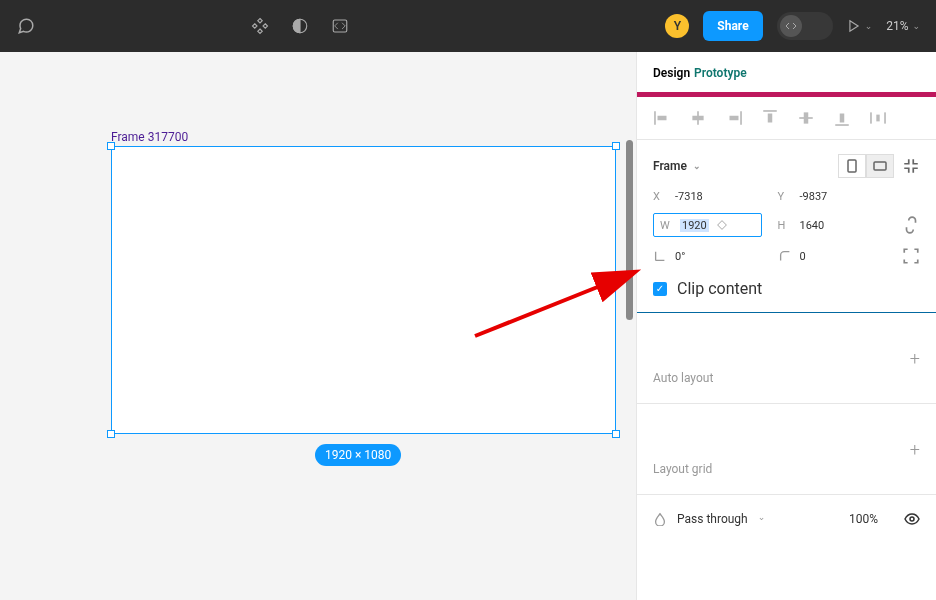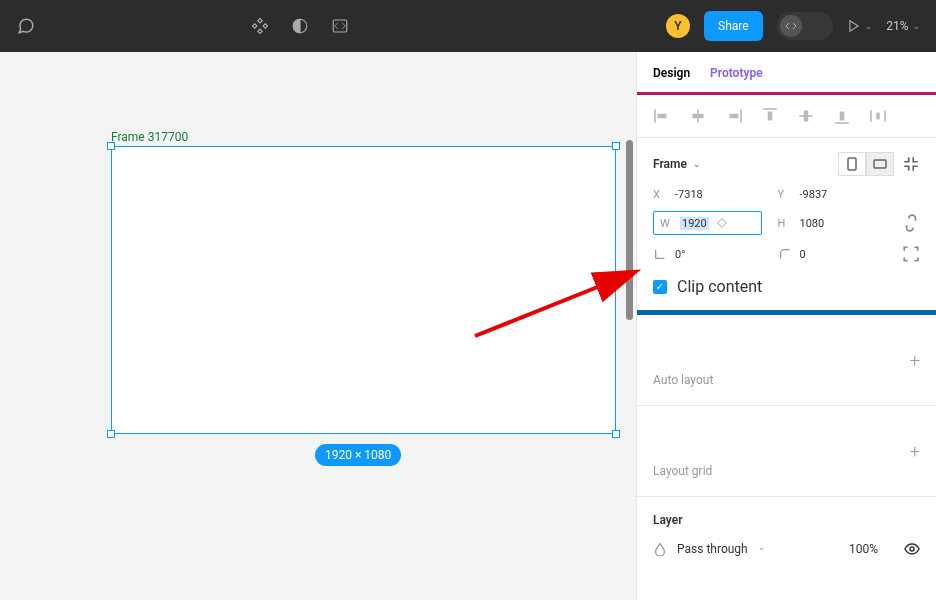--- a/index.html
+++ b/index.html
@@ -12,41 +12,41 @@
       display: flex;
       align-items: center;
       padding: 0 16px;
       justify-content: space-between;
     }
     .toolbar-left { display: flex; align-items: center; gap: 24px; }
     .toolbar-center { display: flex; align-items: center; gap: 20px; position: absolute; left: 250px; }
     .toolbar-right { display: flex; align-items: center; gap: 14px; }
     .icon-btn { width: 20px; height: 20px; display: flex; align-items: center; justify-content: center; cursor: pointer; color: #aaa; }
     .avatar { width: 24px; height: 24px; border-radius: 50%; background: #fbc02d; color: #333; display: flex; align-items: center; justify-content: center; font-weight: 600; font-size: 12px; }
-    .share-btn { background: #0d99ff; color: white; padding: 8px 14px; border-radius: 6px; font-size: 12px; font-weight: 400; cursor: pointer; text-align: right; }
+    .share-btn { background: #0d99ff; color: white; padding: 8px 14px; border-radius: 6px; font-size: 12px; font-weight: 700; cursor: pointer; text-align: right; }
     .toggle-pill { width: 56px; height: 28px; background: #383838; border-radius: 14px; display: flex; align-items: center; padding: 3px; }
     .toggle-knob { width: 22px; height: 22px; border-radius: 50%; background: #555; color: #aaa; display: flex; align-items: center; justify-content: center; }
     .play-btn { display: flex; align-items: center; gap: 4px; color: #aaa; cursor: pointer; }
     .zoom-display { color: #ccc; font-size: 12px; display: flex; align-items: center; gap: 4px; cursor: pointer; justify-content: space-between; }
     
     
     .main {
       display: flex;
       height: calc(600px - 52px);
     }
     .canvas {
       flex: 1;
       background: #f4f4f4;
       position: relative;
     }
     .frame-label {
       position: absolute;
       left: 111px;
       top: 78px;
-      color: #15803d;
+      color: #4c1d95;
       font-size: 12px;
       font-weight: 400;
     }
     .frame {
       position: absolute;
       left: 111px;
       top: 94px;
       width: 505px;
       height: 288px;
       background: white;
@@ -70,27 +70,27 @@
     .scrollbar { position: absolute; right: 3px; top: 88px; width: 7px; height: 180px; background: #888; border-radius: 4px; }
     .arrow { position: absolute; left: 455px; top: 214px; pointer-events: none; }
     
     
     .panel {
       width: 300px;
       background: white;
       border-left: 1px solid #e6e6e6;
       overflow-y: auto;
     }
-    .tabs { display: flex; gap: 20px; padding: 14px 16px 12px; border-bottom: 3px solid #be185d; }
-    .tab { font-size: 12px; font-weight: 600; color: #8b5cf6; cursor: pointer; }
+    .tabs { display: flex; gap: 4px; padding: 14px 16px 12px; border-bottom: 5px solid #be185d; }
+    .tab { font-size: 12px; font-weight: 600; color: #0f766e; cursor: pointer; }
     .tab.active { color: #000; }
     .align-row { display: flex; gap: 18px; padding: 12px 16px; border-bottom: 1px solid #e6e6e6; }
     .align-icon { width: 18px; height: 18px; color: #bbb; cursor: pointer; }
     
-    .section { padding: 14px 16px; border-bottom: 5px solid #0369a1; }
+    .section { padding: 14px 16px; border-bottom: 1px solid #0369a1; }
     .section-header { display: flex; align-items: center; justify-content: space-between; margin-bottom: 12px; }
     .section-title { font-size: 12px; font-weight: 600; color: #333; display: flex; align-items: center; gap: 6px; }
     .orient-btns { display: flex; gap: 0; }
     .orient-btn { width: 28px; height: 24px; display: flex; align-items: center; justify-content: center; border: 1px solid #ddd; cursor: pointer; }
     .orient-btn.active { background: #eee; }
     .resize-icon { width: 18px; height: 18px; color: #666; margin-left: 8px; cursor: pointer; }
     
     .prop-grid { display: grid; grid-template-columns: 1fr 1fr auto; gap: 10px 16px; align-items: center; }
     .prop-cell { display: flex; align-items: center; gap: 8px; }
     .prop-label { color: #999; font-size: 11px; width: 14px; }
@@ -262,21 +262,21 @@
         <div></div>
         <div class="prop-input">
           <span class="prop-label">W</span>
           <span class="prop-value">1920</span>
           <svg class="mini-icon" viewBox="0 0 16 16" fill="none" stroke="currentColor">
               <polygon points="8,3 13,8 8,13 3,8"></polygon>
             </svg>
         </div>
         <div class="prop-cell">
             <span class="prop-label">H</span>
-            <span class="prop-value">1080</span>
+            <span class="prop-value">1640</span>
           </div>
         <div class="end-icon"><svg viewBox="0 0 16 16" fill="none" stroke="currentColor" stroke-width="1.5">
               <path d="M6 4a3 3 0 0 1 6 0v2M10 12a3 3 0 0 1-6 0v-2"></path>
             </svg></div>
         <div class="prop-cell">
           <svg class="mini-icon" viewBox="0 0 16 16" fill="none" stroke="currentColor" stroke-width="1.5">
               <path d="M3 13h10M3 13V3"></path>
             </svg>
           <span class="prop-value">0°</span>
         </div>
@@ -302,21 +302,20 @@
       <span class="simple-title">Auto layout</span>
       <span class="plus-icon">+</span>
     </div>
 
     <div class="simple-section">
       <span class="simple-title">Layout grid</span>
       <span class="plus-icon">+</span>
     </div>
 
     <div class="layer-section">
-      <div class="layer-title">Layer</div>
       <div class="layer-row">
         <div class="layer-left">
           <svg class="mini-icon" viewBox="0 0 16 16" fill="none" stroke="currentColor" stroke-width="1.5">
               <path d="M8 2c3 4 5 6 5 9a5 5 0 0 1-10 0c0-3 2-5 5-9z"></path>
             </svg>
           <span>Pass through</span>
           <span class="chevron">⌄</span>
         </div>
         <div class="layer-right">
           <span>100%</span>

